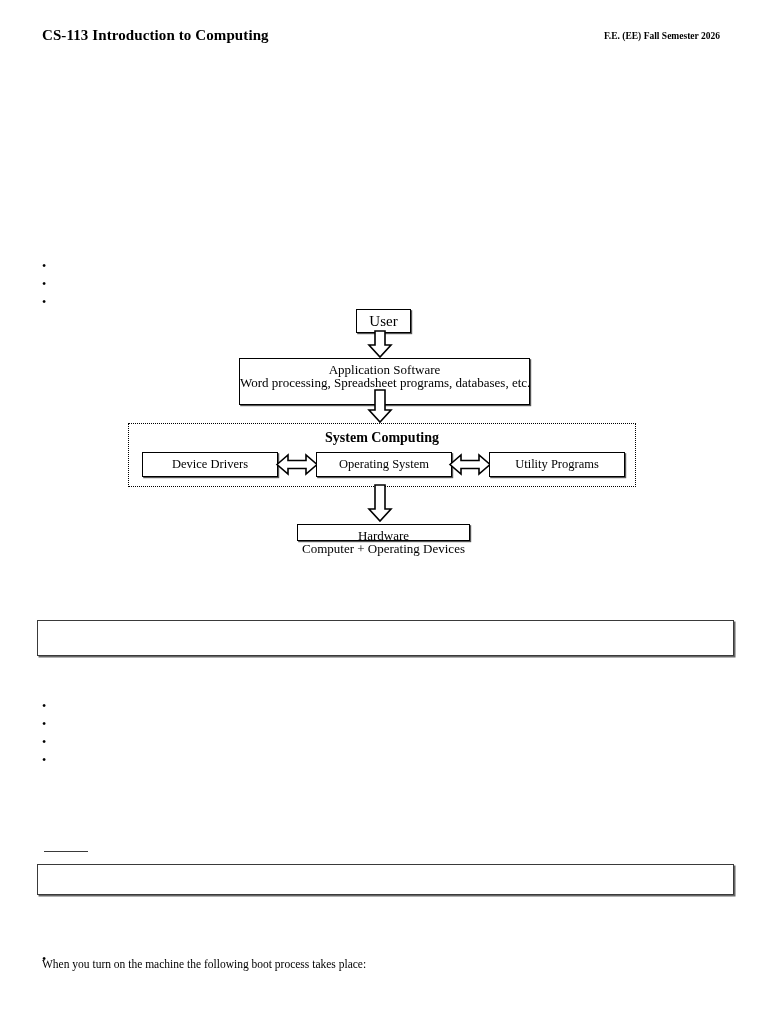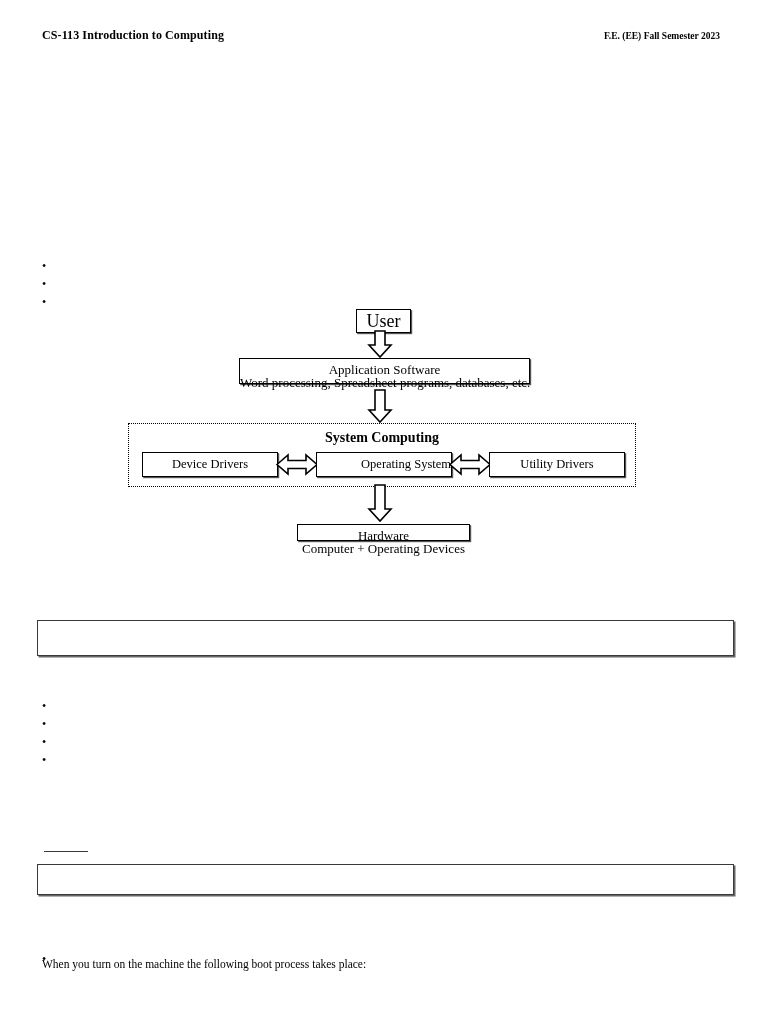--- a/index.html
+++ b/index.html
@@ -21,21 +21,21 @@
     inset: 0;
     width: 768px;
     height: 1024px;
   }
 
   
   .hdr-left {
     position: absolute;
     left: 38px;
     top: 29px;
-    font-size: 12px;
+    font-size: 15px;
     font-weight: bold;
     line-height: 13.5px;
     letter-spacing: 0.1px;
     white-space: nowrap;
   }
   .hdr-left .l1 { padding-left: 4px; }
   .hdr-right {
     position: absolute;
     right: 48px;
     top: 31px;
@@ -91,24 +91,24 @@
   .node .sub {
     font-size: 13px;
     line-height: 10px;
     white-space: nowrap;
   }
 
   #node-user {
     left: 356px; top: 309px; width: 55px; height: 24px;
     display: flex; align-items: center; justify-content: center;
   }
-  #node-user .title { font-size: 18px; }
+  #node-user .title { font-size: 15px; }
 
   #node-app {
-    left: 239px; top: 358px; width: 291px; height: 26px;
+    left: 239px; top: 358px; width: 291px; height: 47px;
     padding-top: 2px;
   }
 
   #node-hardware {
     left: 297px; top: 524px; width: 173px; height: 17px;
     padding-top: 2px;
   }
 
   
   #sys-container {
@@ -134,21 +134,21 @@
     top: 452px;
     height: 25px;
     display: flex;
     align-items: center;
     justify-content: center;
     font-size: 12.5px;
     white-space: nowrap;
     box-shadow: 1.2px 1.2px 0 0 #555;
   }
   #node-dd { left: 142px; width: 136px; }
-  #node-os { left: 316px; width: 136px; justify-content: flex-end; }
+  #node-os { left: 316px; width: 136px; }
   #node-up { left: 489px; width: 136px; }
 
   
   .arrow-svg { position: absolute; overflow: visible; }
   #arr-user-app { left: 368px; top: 331px; }
   #arr-app-sys  { left: 368px; top: 390px; }
   #arr-sys-hw   { left: 368px; top: 485px; }
   #arr-dd-os    { left: 276px; top: 452px; }
   #arr-os-up    { left: 449px; top: 452px; }
 
@@ -182,21 +182,21 @@
   }
 </style>
 </head>
 <body>
 
 <div class="page">
 
   <div class="hdr-left">
     <div class="l1">CS-113 Introduction to Computing</div>
   </div>
-  <div class="hdr-right">F.E. (EE) Fall Semester 2023</div>
+  <div class="hdr-right">F.E. (EE) Fall Semester 2026</div>
 
   <div class="bullets" id="bullets-top">
     <div class="bullet"><span class="btxt"></span></div>
     <div class="bullet"><span class="btxt"></span></div>
     <div class="bullet"><span class="btxt"></span></div>
   </div>
 
   <div class="diagram">
 
     <div class="node" id="node-user">
@@ -229,21 +229,21 @@
 
     <div class="sysnode" id="node-os">
       <span>Operating System</span>
     </div>
 
     <svg class="arrow-svg" id="arr-os-up" width="42" height="25" viewBox="0 0 42 25">
       <polygon points="1,12.5 12,3 12,8.5 30,8.5 30,3 41,12.5 30,22 30,16.5 12,16.5 12,22" fill="#ffffff" stroke="#000000" stroke-width="1.6" stroke-linejoin="miter"></polygon>
     </svg>
 
     <div class="sysnode" id="node-up">
-      <span>Utility Drivers</span>
+      <span>Utility Programs</span>
     </div>
 
     <svg class="arrow-svg" id="arr-sys-hw" width="24" height="37" viewBox="0 0 24 37">
       <polygon points="7,0 17,0 17,24 23,24 12,36 1,24 7,24" fill="#ffffff" stroke="#000000" stroke-width="1.6"></polygon>
     </svg>
 
     <div class="node" id="node-hardware">
       <div class="title">Hardware</div>
       <div class="sub">Computer + Operating Devices</div>
     </div>

